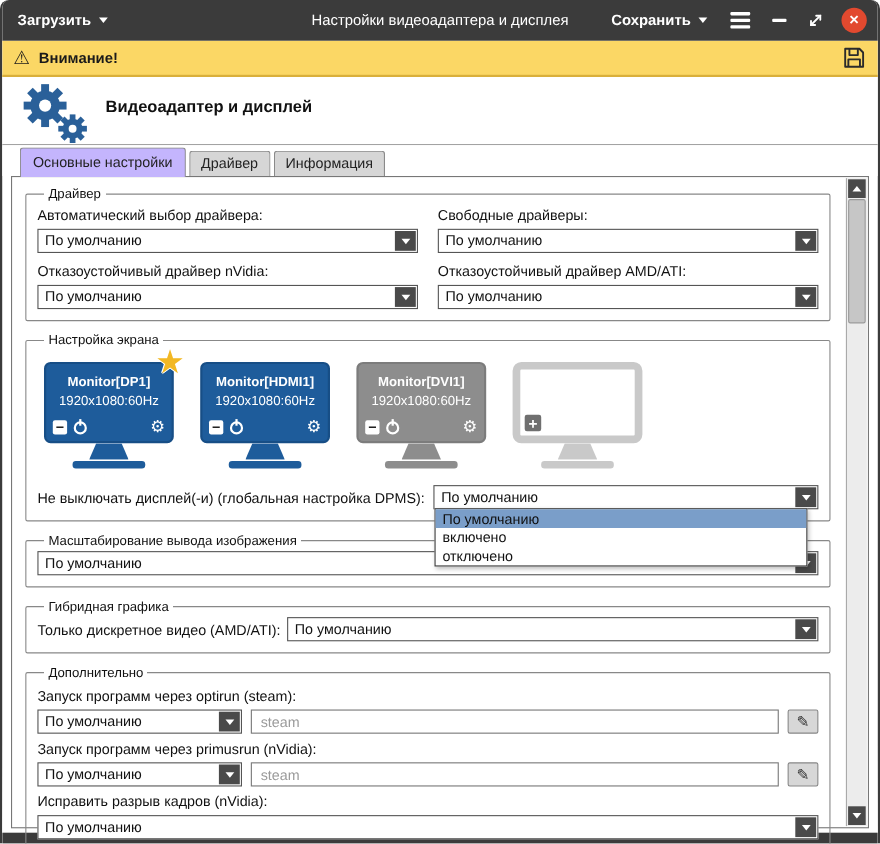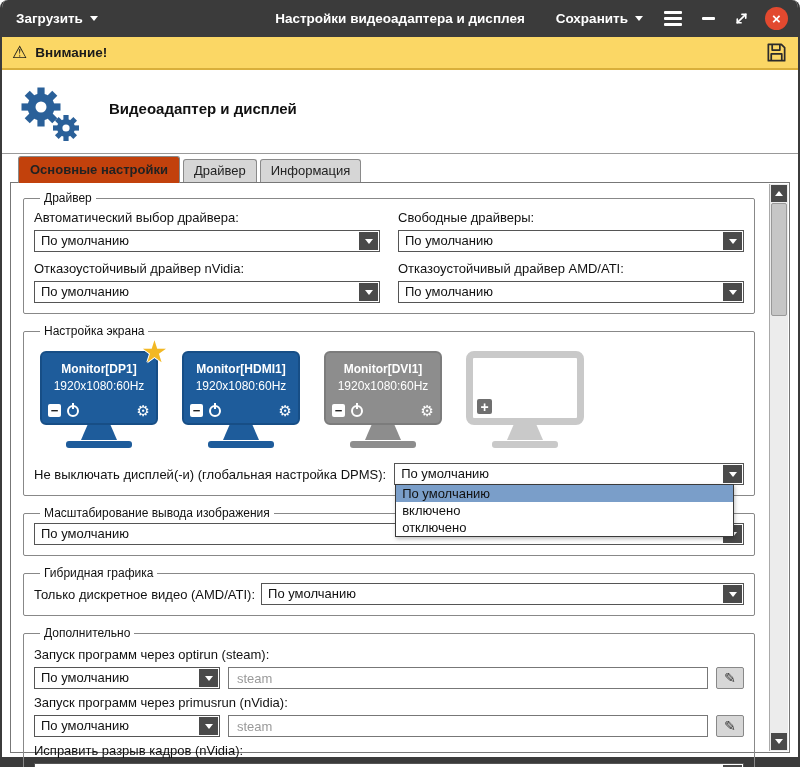--- a/index.html
+++ b/index.html
@@ -11,50 +11,50 @@
             border-radius: 8px 8px 0 0; overflow: hidden; }
 
   
   .titlebar { height: 37px; background: #3b3b3b; display: flex; align-items: center;
               color: #fff; padding: 0 10px; flex-shrink: 0; position: relative; }
   .tb-btn { display: flex; align-items: center; gap: 7px; font-size: 13.5px; font-weight: bold;
             cursor: pointer; padding: 4px 4px; z-index: 2; }
   .caret { width: 0; height: 0; border-left: 4px solid transparent; border-right: 4px solid transparent;
            border-top: 5px solid #fff; }
   .tb-title { position: absolute; left: 0; right: 0; text-align: center; font-size: 13.5px;
-              font-weight: bold; pointer-events: none; }
+              font-weight: normal; pointer-events: none; }
   .tb-right { margin-left: auto; display: flex; align-items: center; gap: 15px; z-index: 2; }
   .hamburger { display: flex; flex-direction: column; gap: 3px; cursor: pointer; padding: 2px; }
   .hamburger i { width: 18px; height: 3px; background: #fff; border-radius: 1px; display: block; }
   .min-btn { width: 18px; height: 18px; display: flex; align-items: center; justify-content: center; cursor: pointer; }
   .min-btn i { width: 13px; height: 3px; background: #fff; border-radius: 1px; display: block; }
   .max-btn { width: 18px; height: 18px; display: flex; align-items: center; justify-content: center; cursor: pointer; }
   .close-btn { width: 23px; height: 23px; border-radius: 50%; background: #e2492f; color: #fff;
                display: flex; align-items: center; justify-content: center; font-size: 15px;
                font-weight: bold; cursor: pointer; line-height: 1; }
 
   
   .warnbar { height: 33px; background: #fbd765; border-bottom: 2px solid #d9af3b; display: flex;
              align-items: center; padding: 0 10px; gap: 8px; flex-shrink: 0; }
   .warn-icon { font-size: 17px; color: #1a1a1a; line-height: 1; }
   .warn-text { font-size: 13.5px; font-weight: bold; color: #1a1a1a; }
   .floppy { margin-left: auto; cursor: pointer; display: flex; align-items: center; }
 
   
   .header { background: #fff; border-bottom: 1px solid #999; display: flex; align-items: center;
-            gap: 27px; padding: 6px 12px; flex-shrink: 0; height: 84px; }
+            gap: 14px; padding: 6px 12px; flex-shrink: 0; height: 62px; }
   .header-text .h-title { font-size: 15px; font-weight: bold; color: #111; margin-bottom: 7px; }
   .header-text .h-sub { font-size: 13px; font-weight: bold; color: #222; }
 
   
   .tabbar { display: flex; align-items: flex-end; padding: 6px 0 0 16px; gap: 3px; background: #fff;
             flex-shrink: 0; height: 28px; position: relative; z-index: 2; }
   .tab { font-size: 13px; padding: 3px 10px 4px; background: #d6d6d6; border: 1px solid #8a8a8a;
          border-bottom: none; border-radius: 3px 3px 0 0; color: #222; cursor: pointer; }
-  .tab.active { background: #c2410c; padding: 5px 11px 6px; margin-bottom: -1px; z-index: 3; font-weight: bold; }
+  .tab.active { background: #c4b5fd; padding: 5px 11px 6px; margin-bottom: -1px; z-index: 3; }
 
   
   .panel { flex: 1; margin: 0 8px 4px; border: 1px solid #777; position: relative;
            padding: 4px 26px 4px 4px; background: #fff; min-height: 0; z-index: 1; }
 
   fieldset { border: 1px solid #888; border-radius: 2px; margin: 4px 8px 10px; padding: 3px 10px 10px; }
   legend { font-size: 12px; padding: 0 4px; color: #111; margin-left: 6px; }
 
   .grid2 { display: grid; grid-template-columns: 1fr 1fr; column-gap: 18px; row-gap: 7px; }
   .field label { display: block; font-size: 13px; margin: 2px 0 5px; color: #111; }

